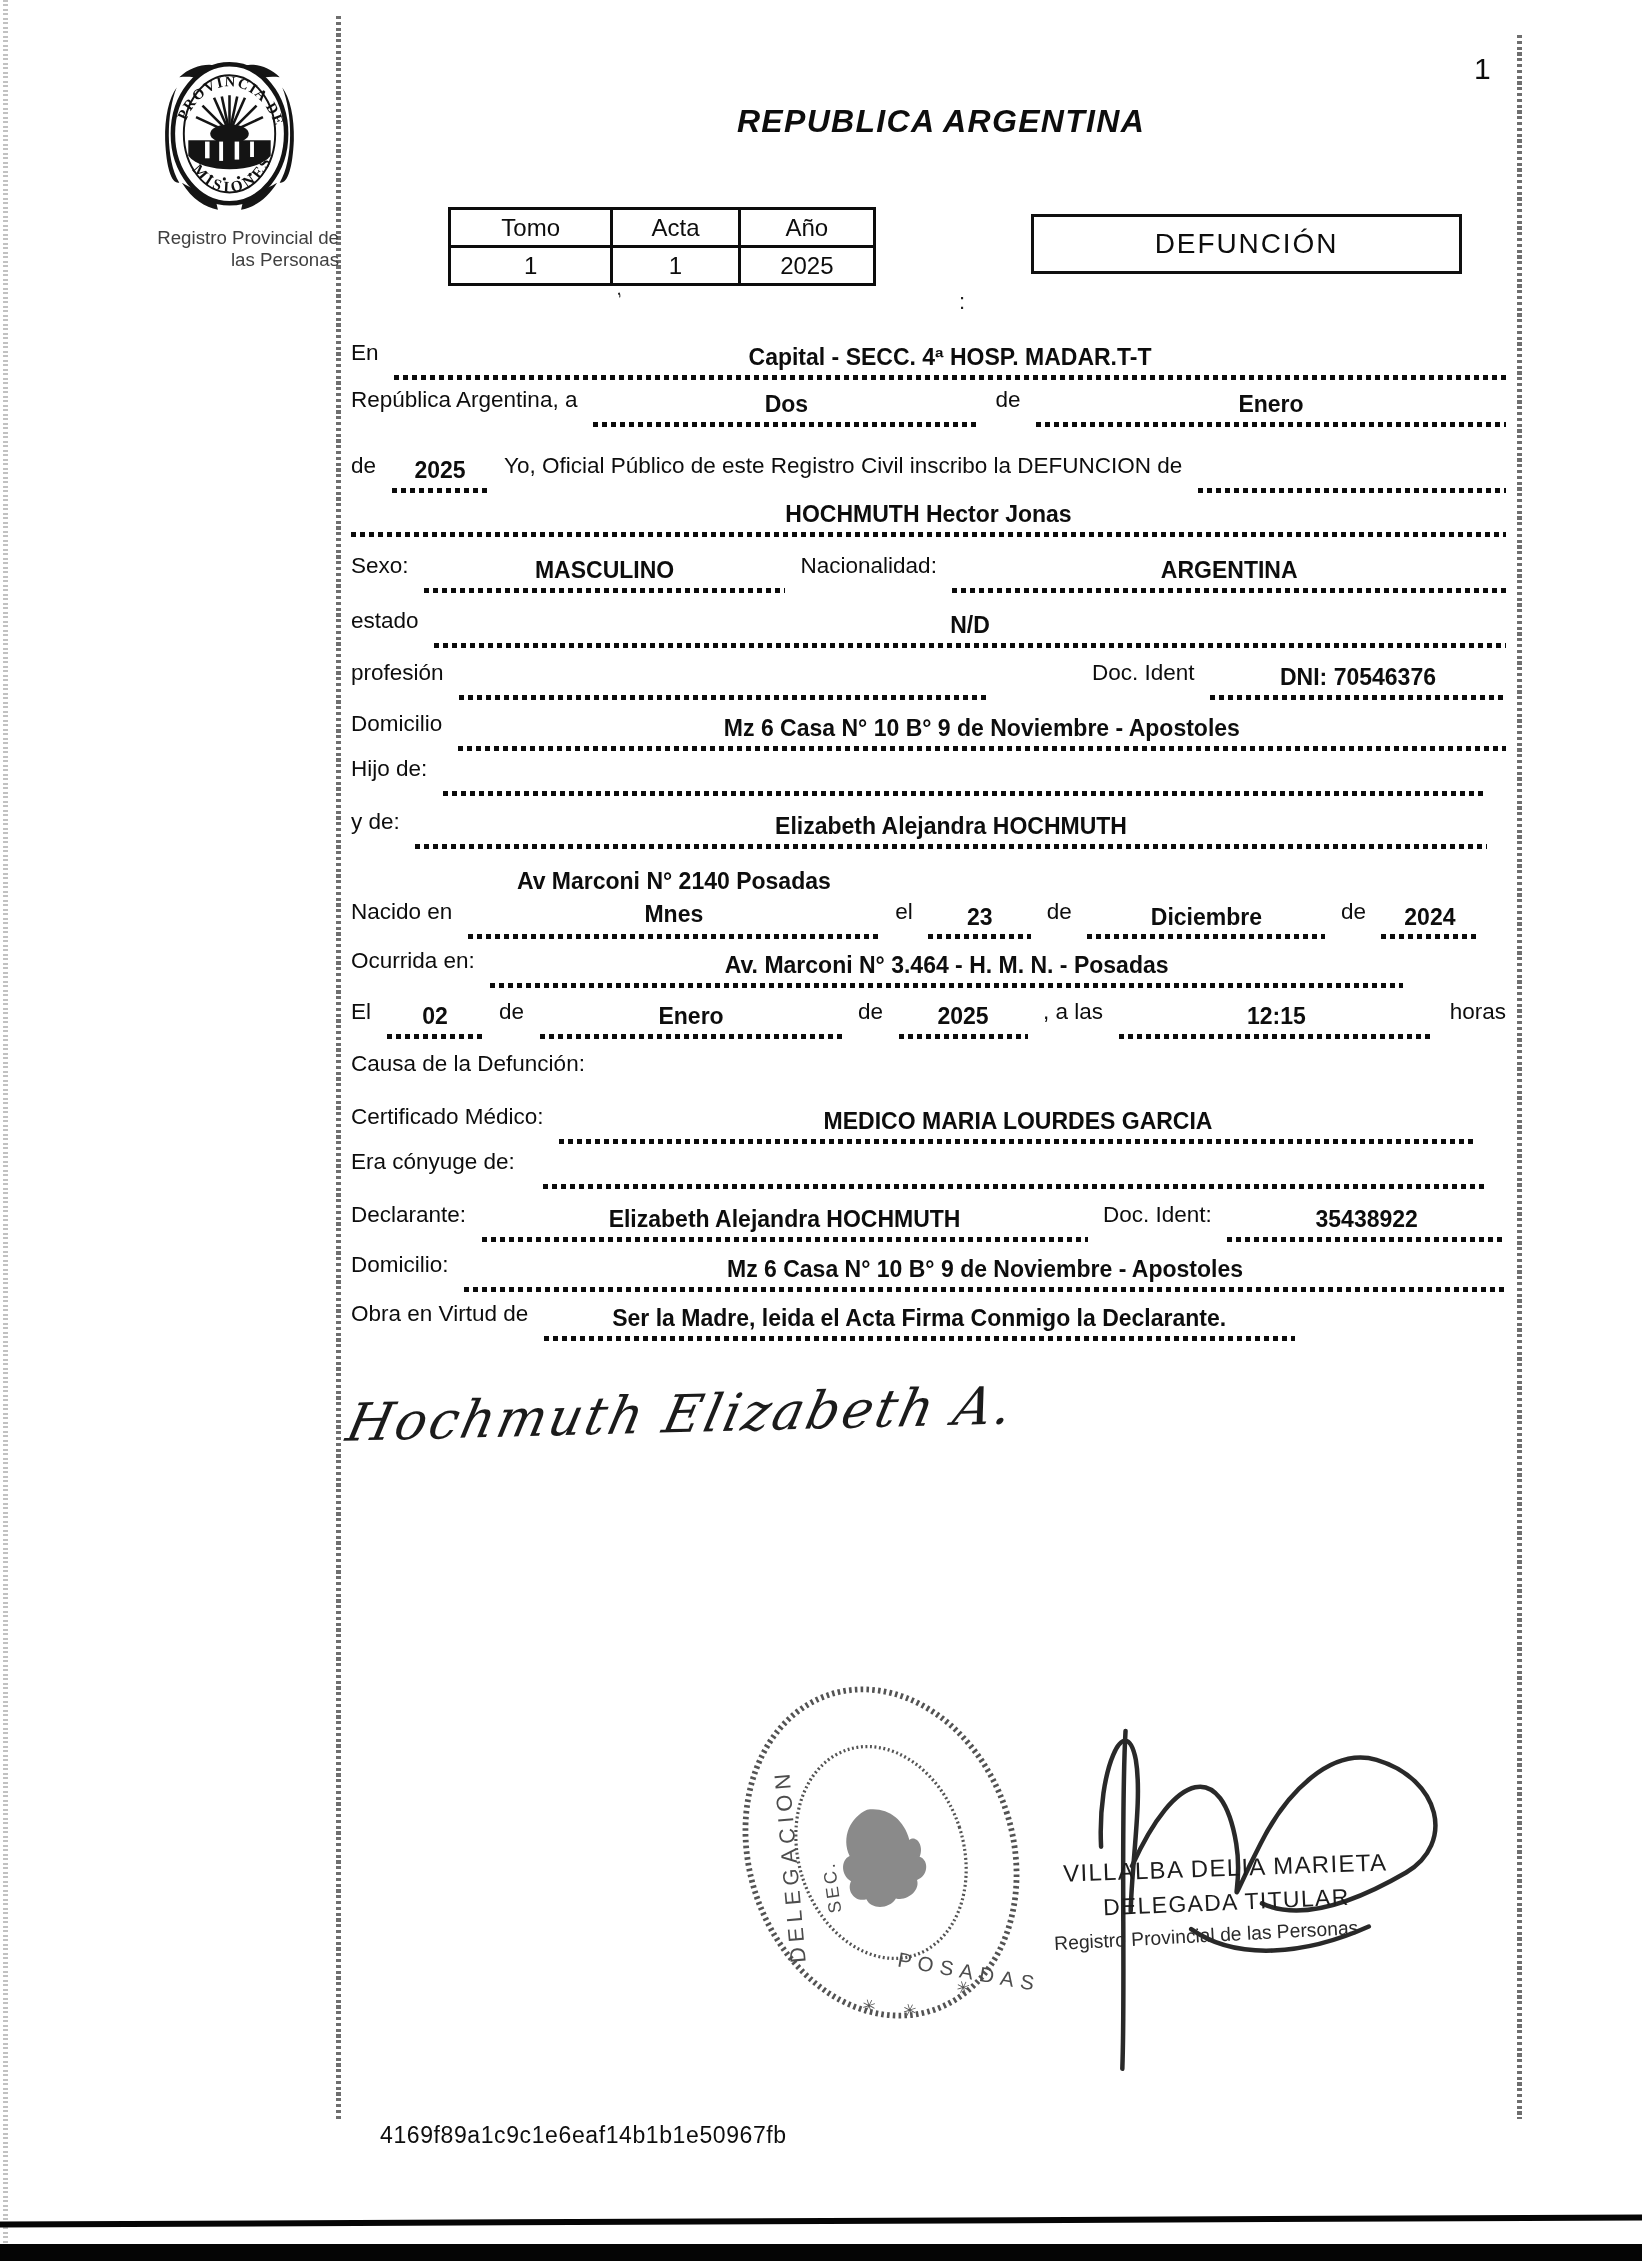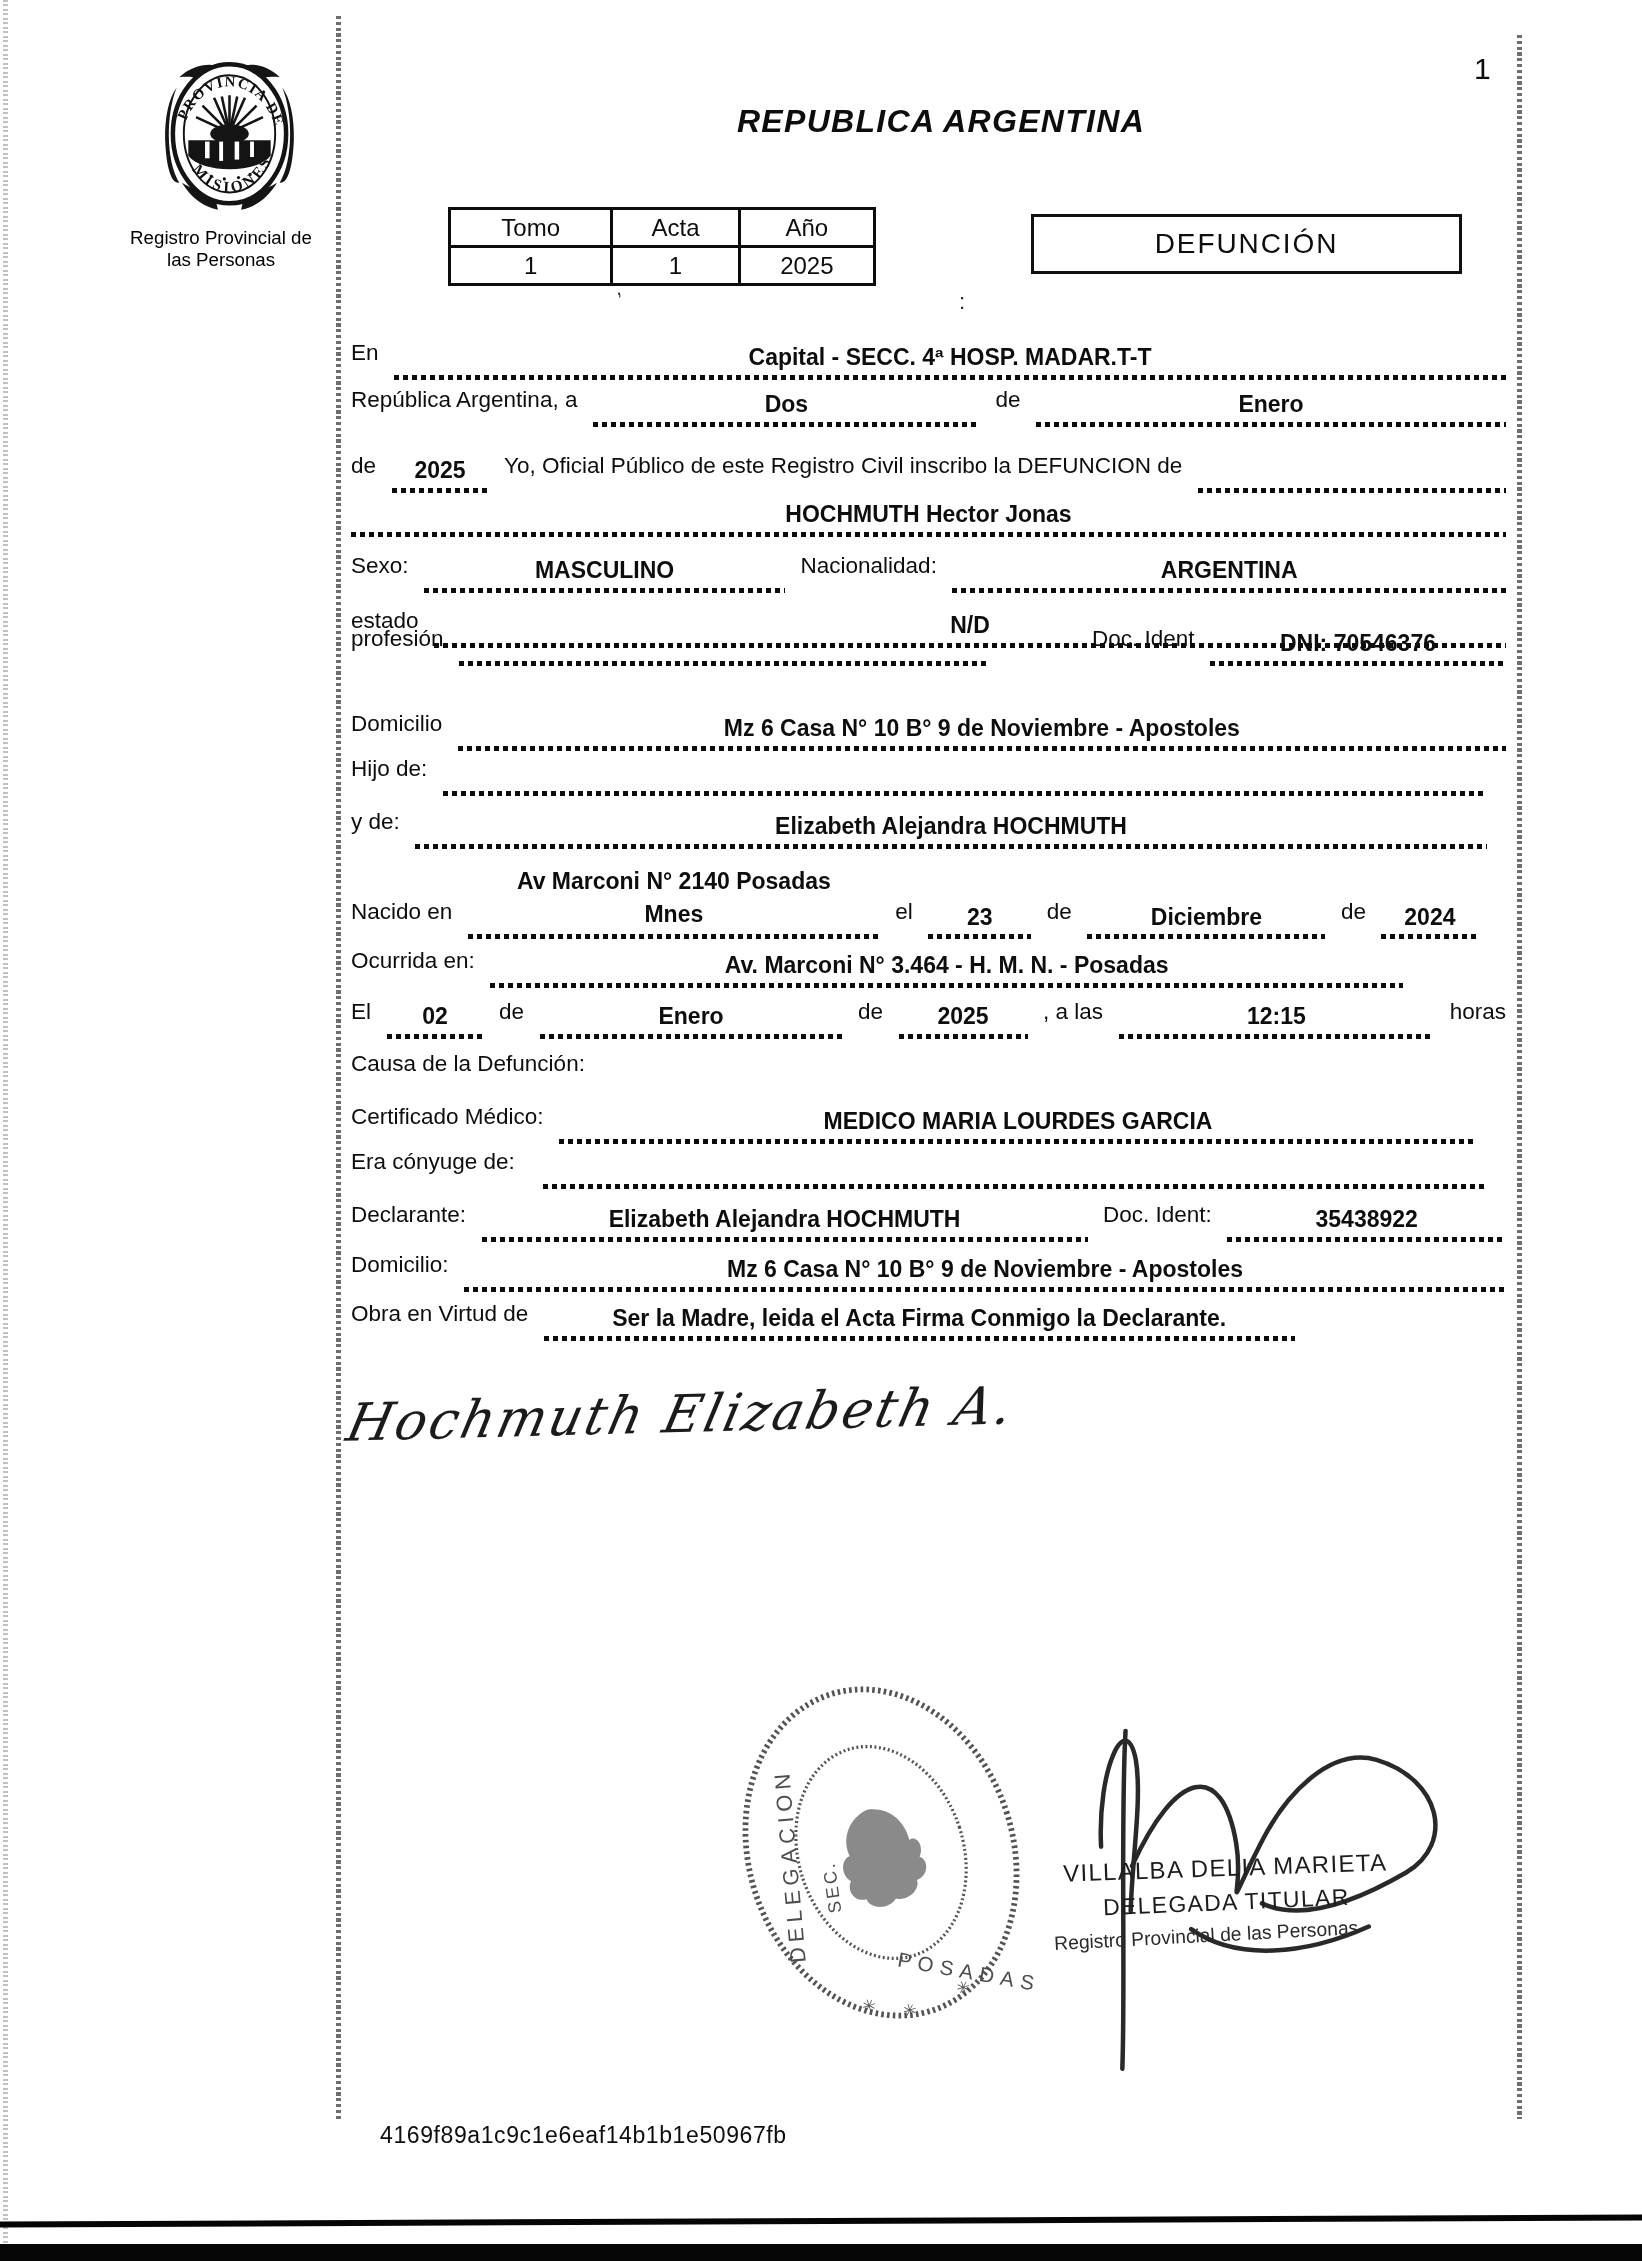--- a/index.html
+++ b/index.html
@@ -5,22 +5,22 @@
   html,body{margin:0;padding:0;background:#e8e8e8;}
   .page{position:relative;width:1643px;height:2261px;background:#ffffff;overflow:hidden;
         font-family:"Liberation Sans",sans-serif;color:#0d0d0d;}
   
   .edge-strip{position:absolute;top:0;bottom:0;width:5.8px;
         background:repeating-linear-gradient(180deg,#777 0 1.9px,transparent 1.9px 4.5px);opacity:.45;}
   .vline{position:absolute;width:4.5px;
         background:repeating-linear-gradient(180deg,#4a4a4a 0 3.2px,transparent 3.2px 5.8px);opacity:.8;}
   
   .logo-wrap{position:absolute;left:160px;top:50px;width:139px;height:169px;}
-  .logo-caption{position:absolute;left:103px;top:227px;width:236px;text-align:center;
-        font-size:18.7px;line-height:1.2;color:#000000;}
+  .logo-caption{position:absolute;left:103px;top:227px;width:236px;text-align:right;
+        font-size:18.7px;line-height:1.2;color:#404040;}
   .doc-title{position:absolute;left:580px;top:103px;width:722px;text-align:center;
         font-size:32px;font-weight:bold;letter-spacing:1.3px;white-space:nowrap;font-style:italic;}
   .rec-table{position:absolute;left:448px;top:207px;width:428px;border-collapse:collapse;}
   .rec-table td{border:3.2px solid #0c0c0c;text-align:center;font-size:24px;height:35px;padding:0;}
   .def-box{position:absolute;left:1031px;top:214px;width:425px;height:54px;border:3.2px solid #101010;
         display:flex;align-items:center;justify-content:center;font-size:28px;letter-spacing:1.9px;}
   .page-num{position:absolute;left:1474px;top:52px;font-size:30px;}
   .artifact{position:absolute;font-size:22px;color:#222;}
   
   .row{position:absolute;left:351px;right:137px;display:flex;align-items:flex-end;gap:15.5px;
@@ -170,21 +170,21 @@
     <span class="fld" style="width:361px">MASCULINO</span>
     <span class="lbl">Nacionalidad:</span>
     <span class="fld grow">ARGENTINA</span>
   </div>
 
   <div class="row" style="top:608px;">
     <span class="lbl">estado</span>
     <span class="fld grow">N/D</span>
   </div>
 
-  <div class="row" style="top:626px;align-items:flex-end;">
+  <div class="row" style="top:660px;align-items:flex-end;">
     <span class="lbl">profesión</span>
     <span class="fld grow" style="margin-right:90px"></span>
     <span class="lbl">Doc. Ident</span>
     <span class="fld" style="width:296px">DNI: 70546376</span>
   </div>
 
   <div class="row" style="top:711px;">
     <span class="lbl">Domicilio</span>
     <span class="fld grow">Mz 6 Casa N° 10 B° 9 de Noviembre - Apostoles</span>
   </div>

